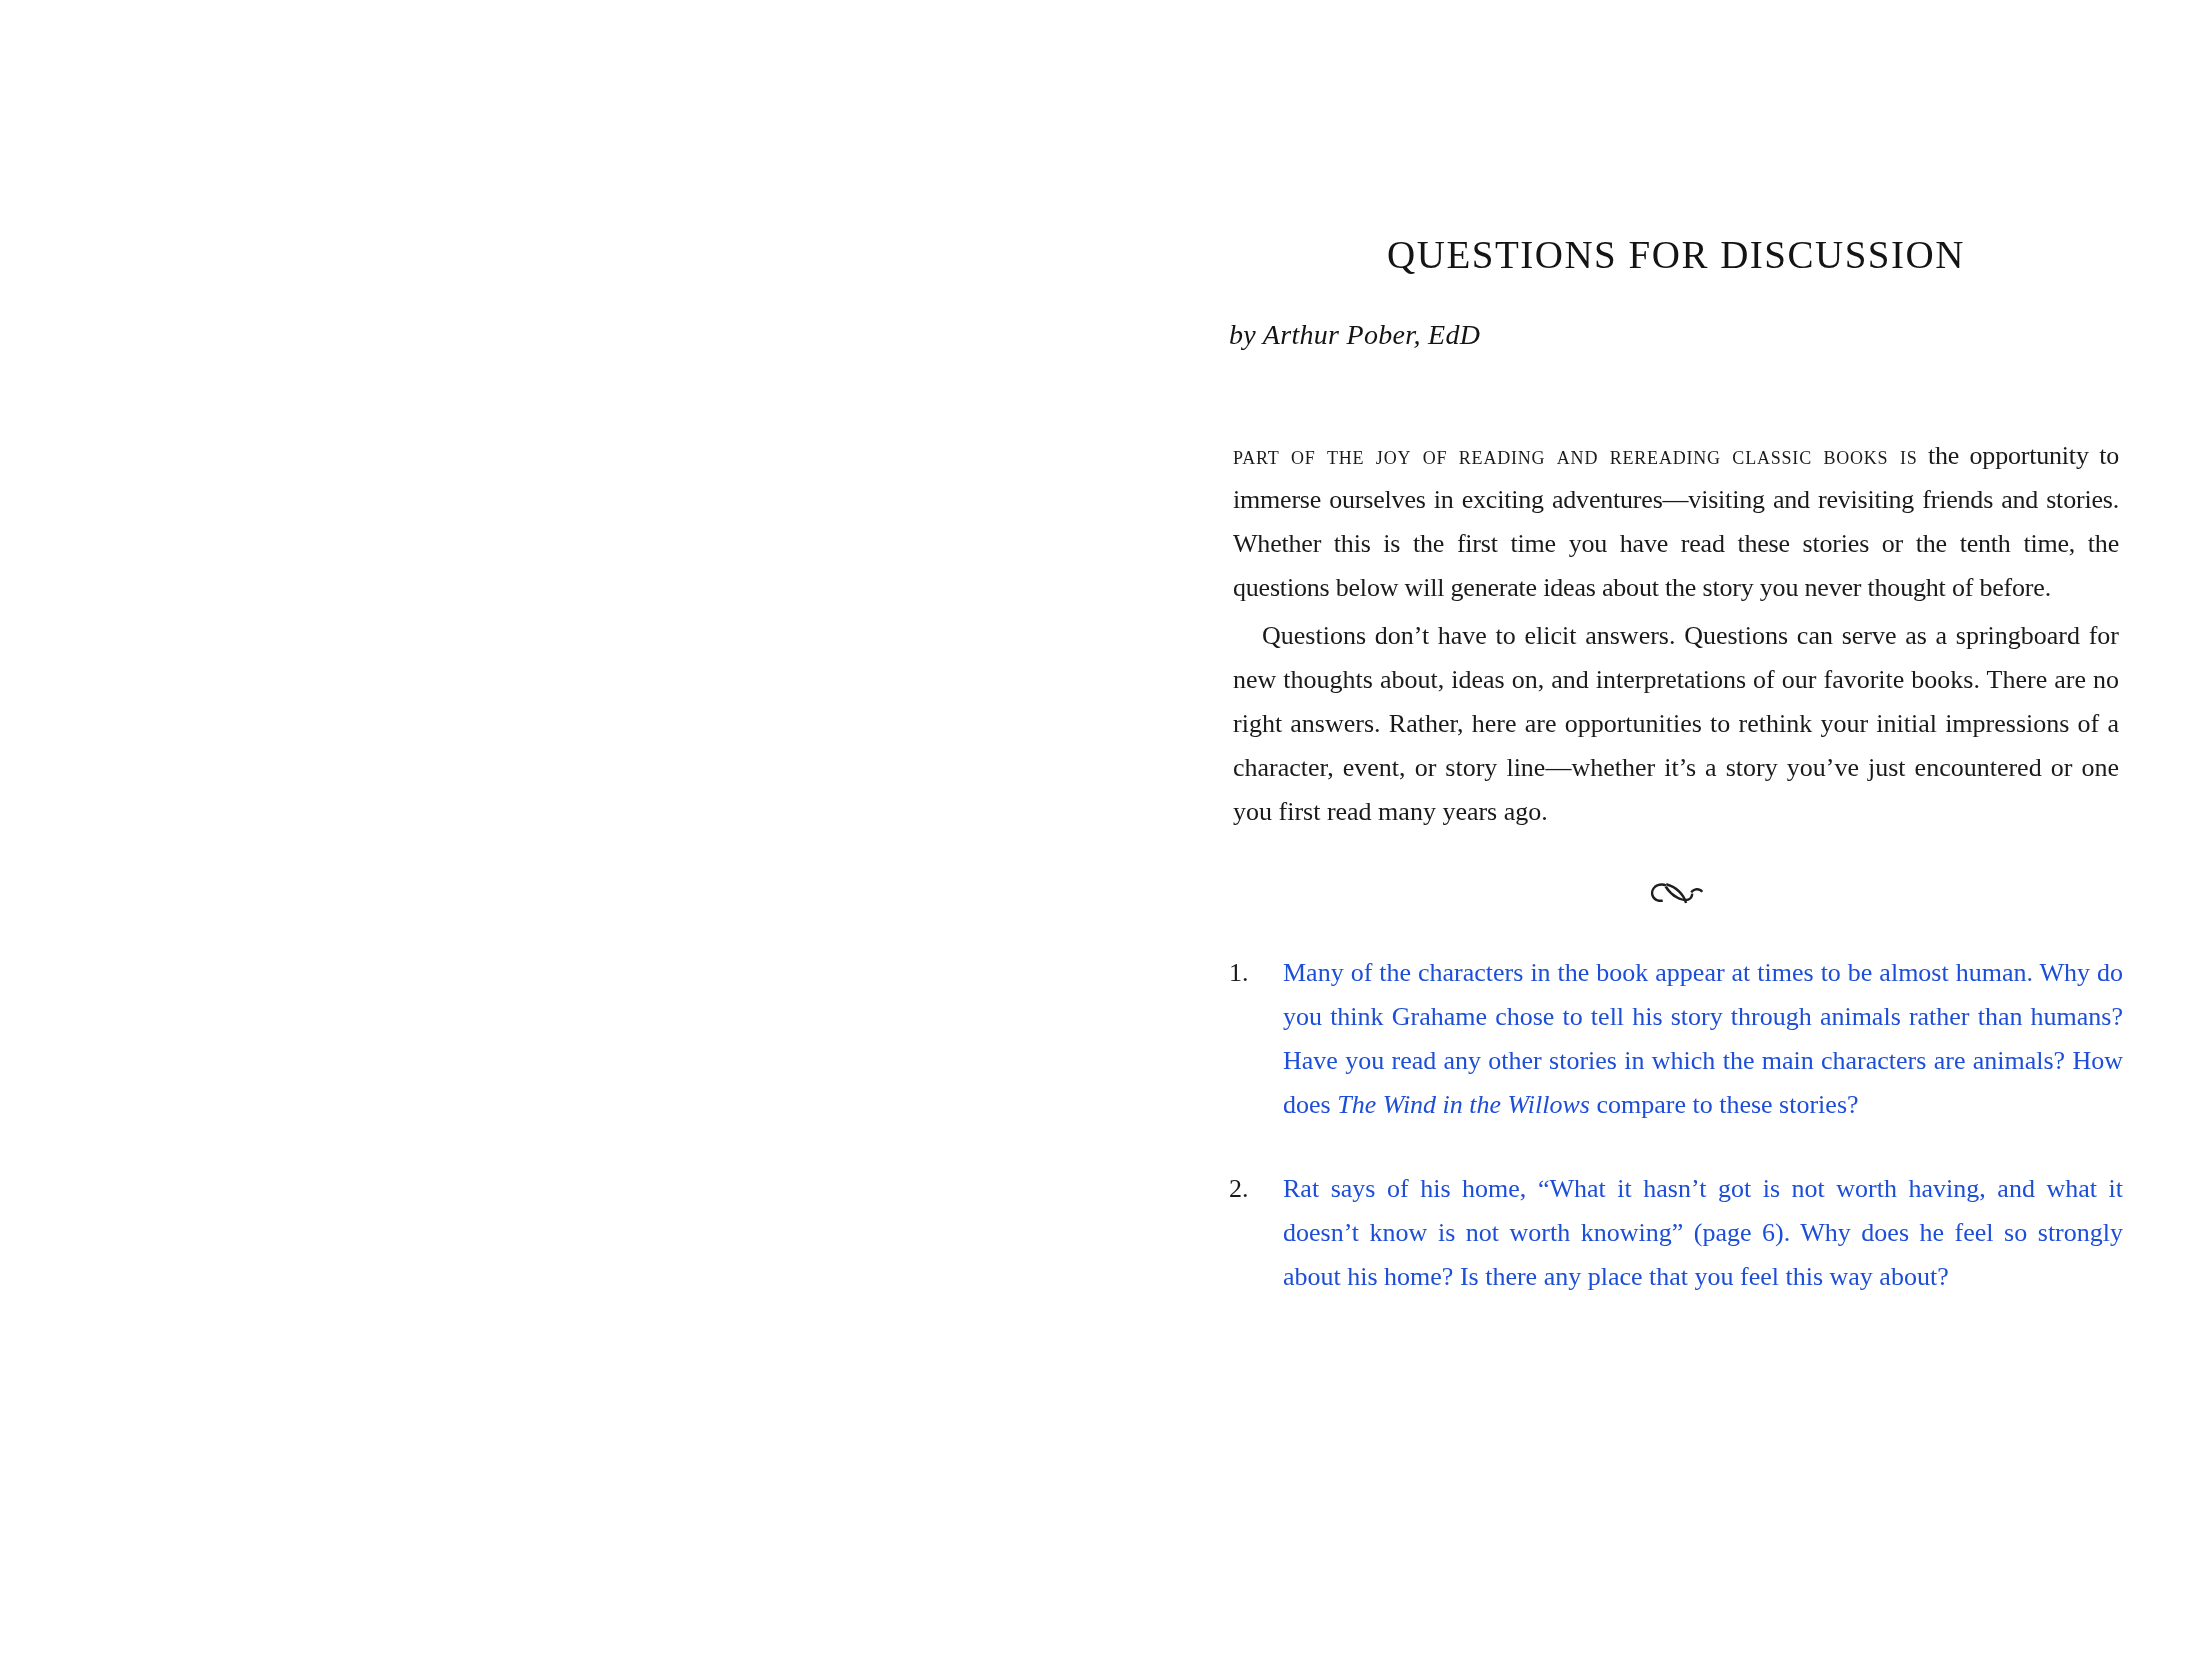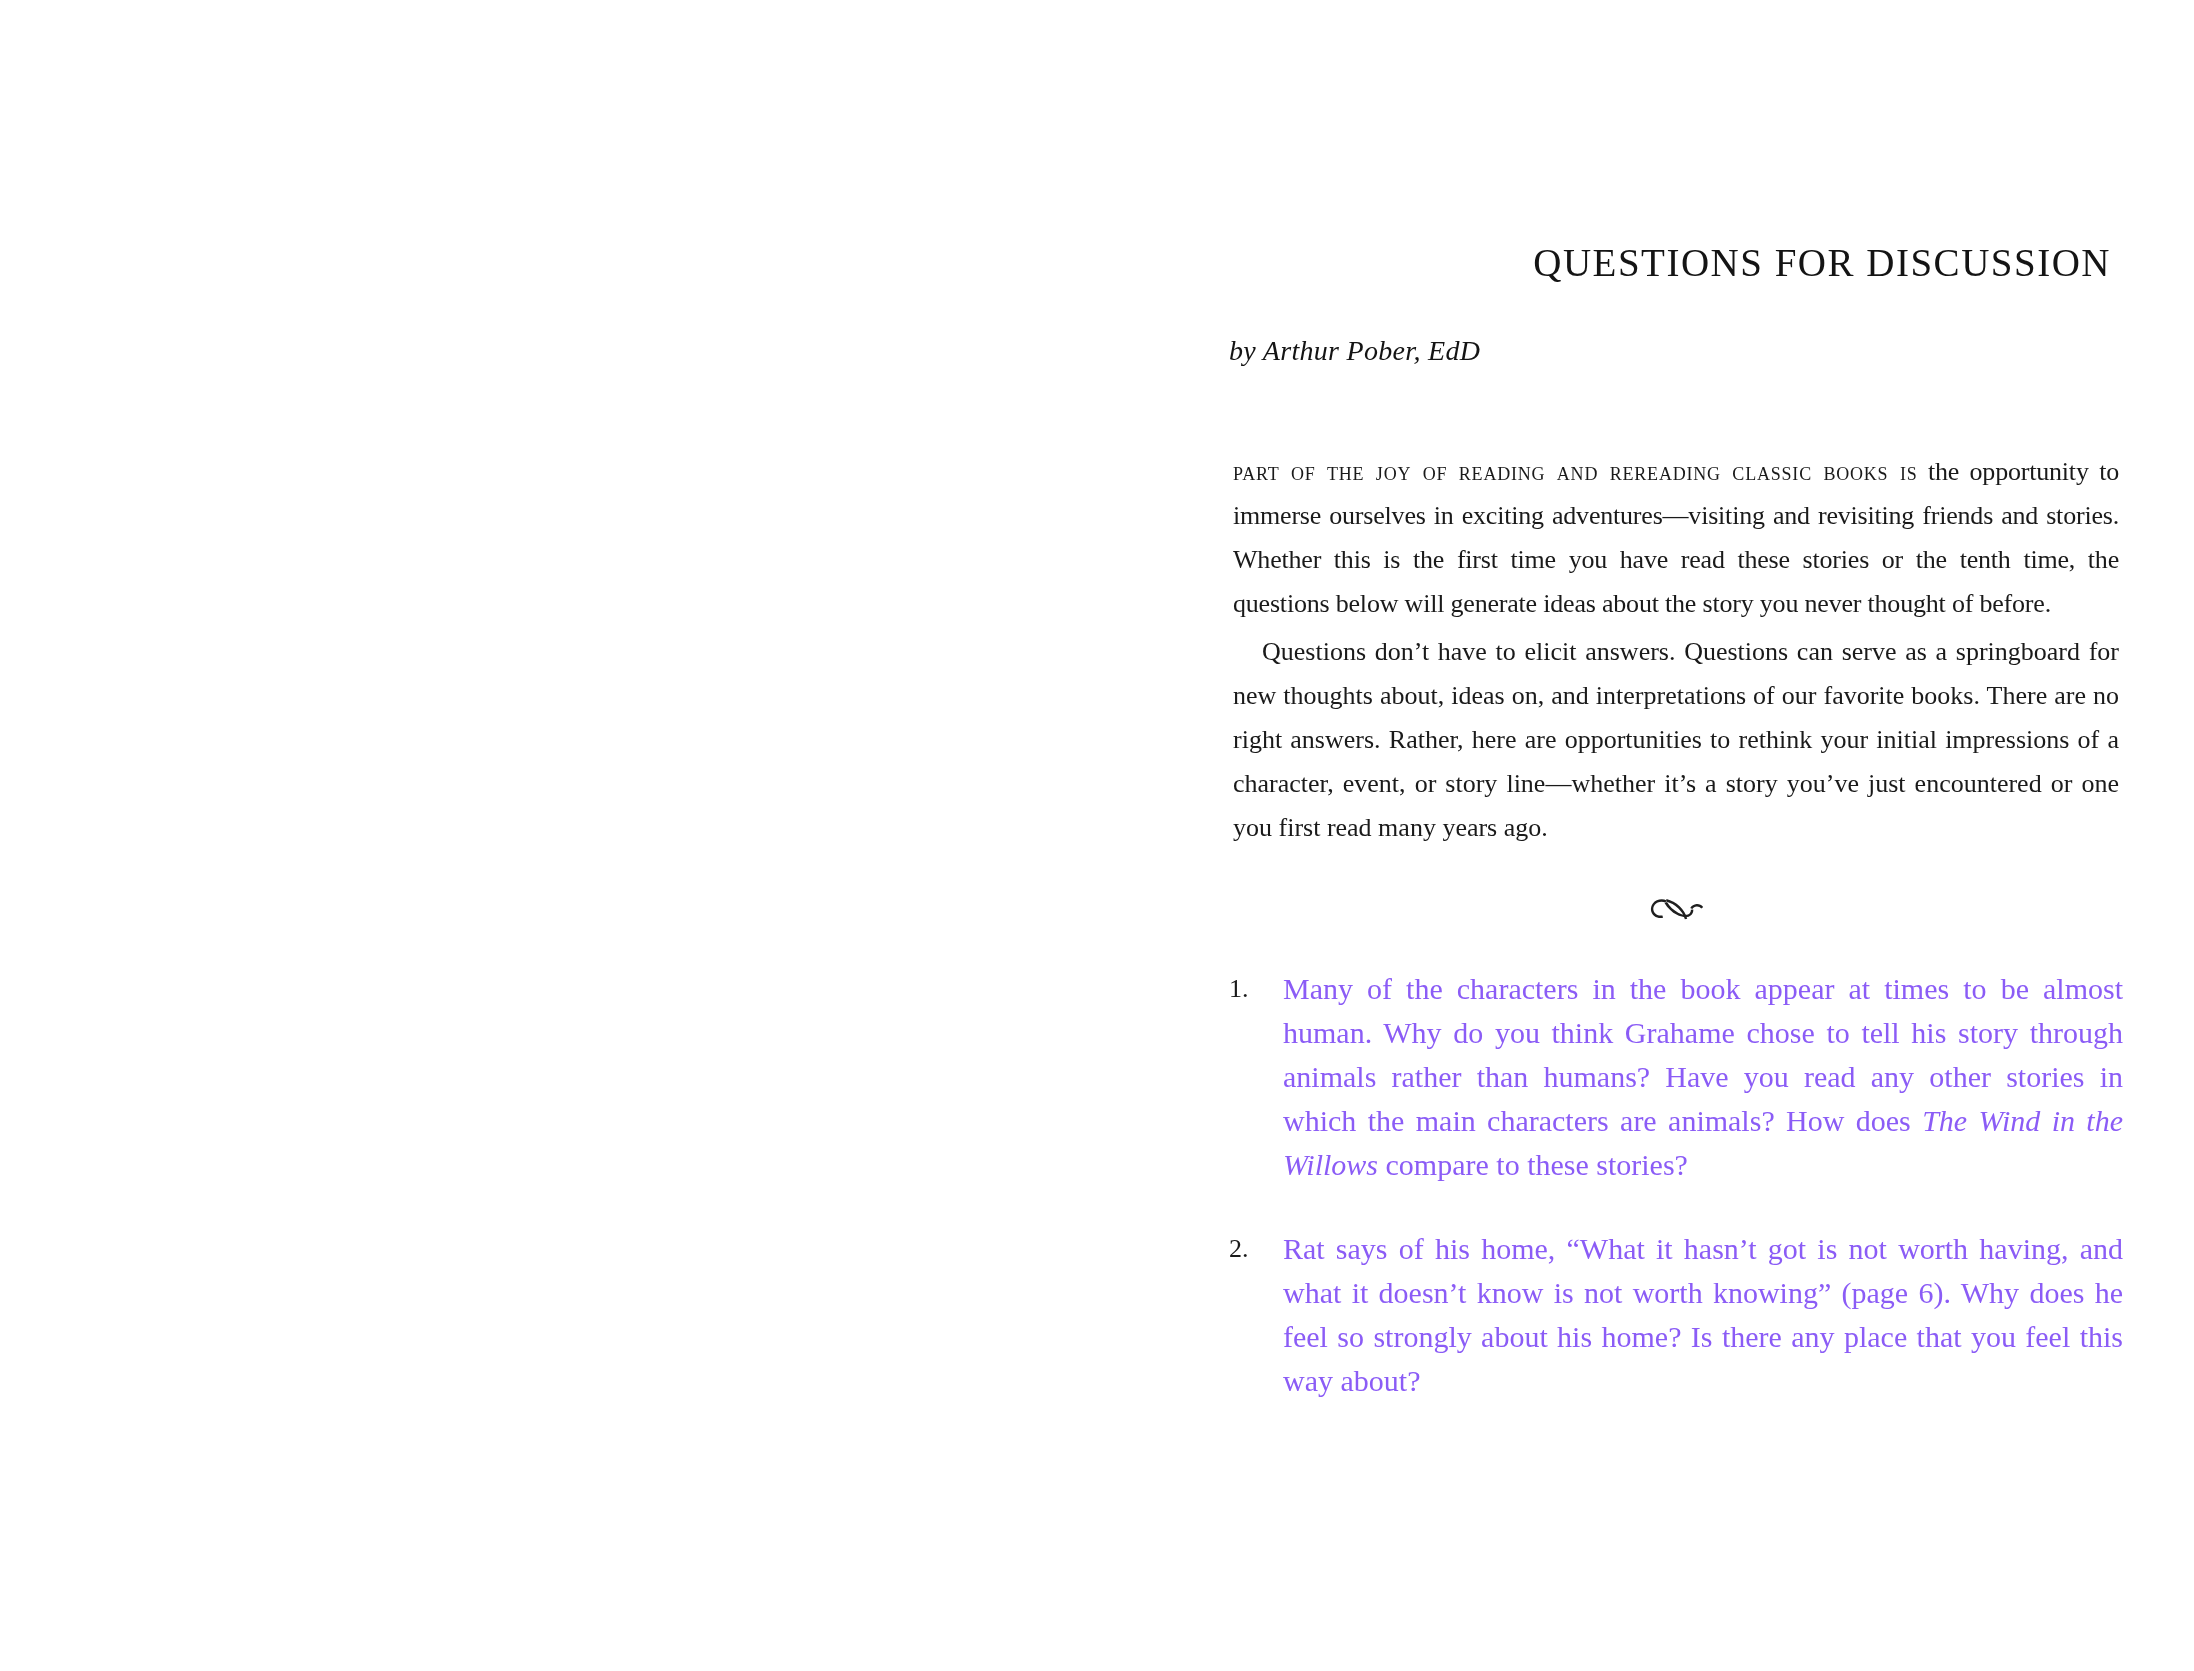--- a/index.html
+++ b/index.html
@@ -37,23 +37,23 @@
   
   .textblock {
     position: absolute;
     left: 132px;          
     top: 0;
     width: 894px;        
   }
 
   
   .chapter-title {
-    margin: 12px;
+    margin: 4px;
     padding-top: 230px;
-    text-align: right;
+    text-align: center;
     font-weight: normal;
     font-size: 39px;
     line-height: 1.08;
     letter-spacing: 1.5px;
     font-variant: small-caps;
     text-transform: uppercase;
     color: #141414;
   }
 
   .byline {
@@ -131,23 +131,23 @@
     font-size: 26px;
     line-height: 44px;
     text-align: left;
     color: #1a1a1a;
   }
 
   .q-text {
     display: block;
     text-align: justify;
     text-justify: inter-word;
-    font-size: 30px;
+    font-size: 26px;
     line-height: 44px;
-    color: #8b5cf6;
+    color: #1d4ed8;
     hyphens: none;
   }
 
   .q-text i, .q-text em { font-style: italic; }
 </style>
 </head>
 <body>
 
 <div class="spread">
 

